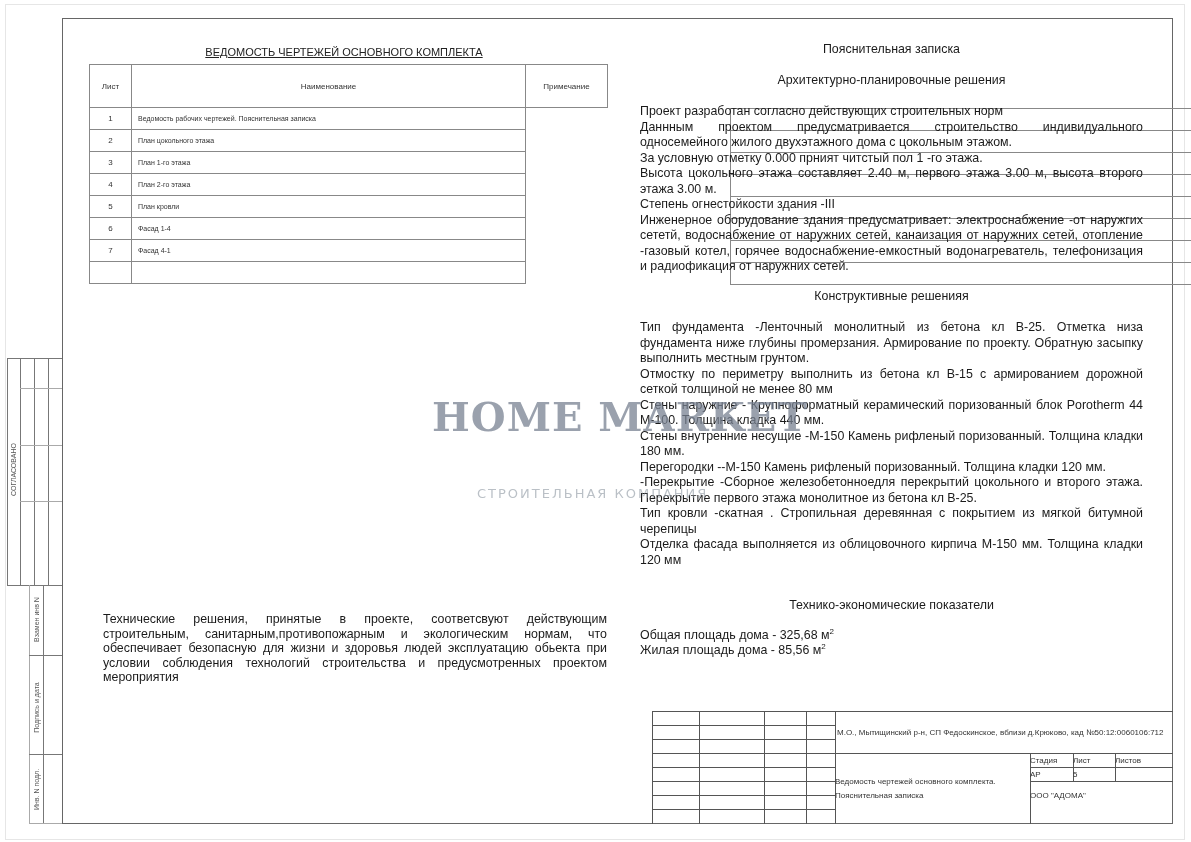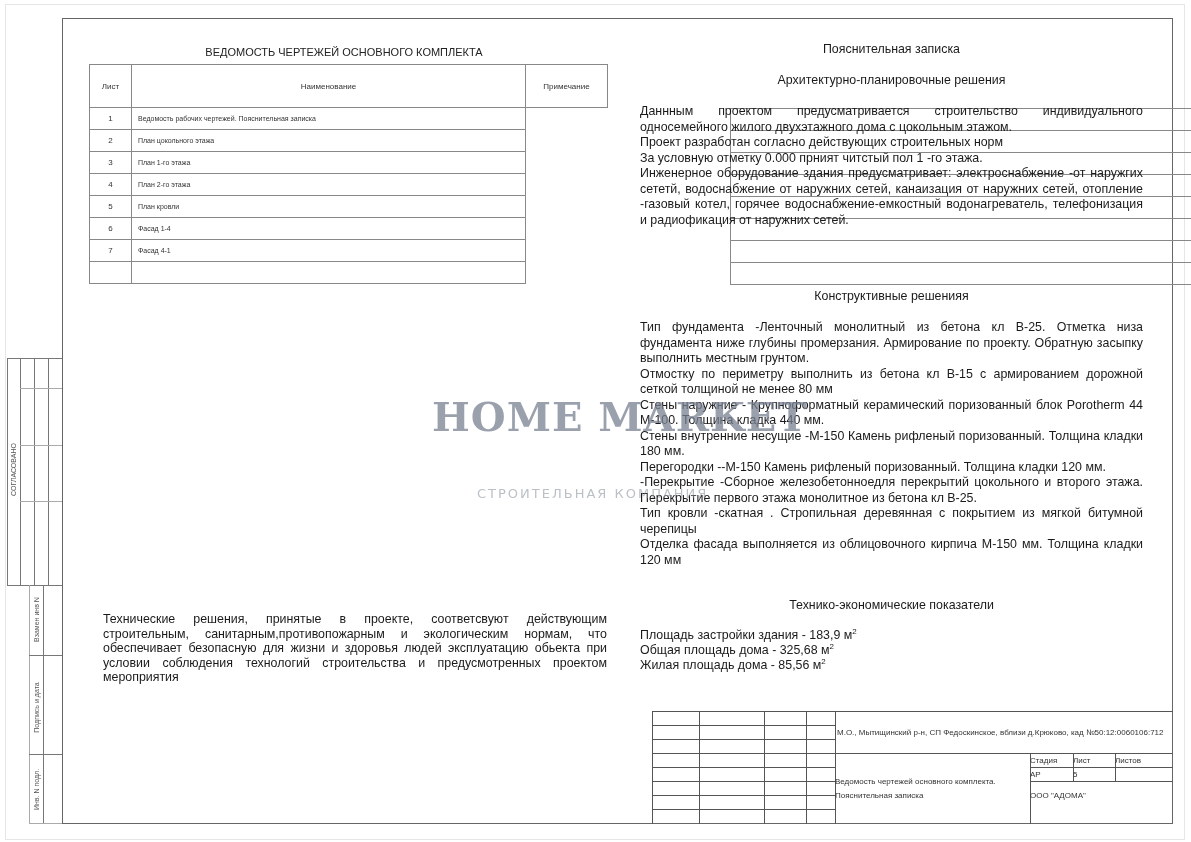--- a/index.html
+++ b/index.html
@@ -11,21 +11,21 @@
   }
   .page-outer { position: absolute; left: 5px; top: 4px; width: 1180px; height: 836px; border: 1px solid #e6e6e6; box-sizing: border-box; }
   .frame { position: absolute; left: 62px; top: 18px; width: 1111px; height: 806px; border: 1.5px solid #666; box-sizing: border-box; }
 
   
   .strip-line { position: absolute; background: #777; }
   .strip-line.light { background: #aaa; }
   .vtext { position: absolute; transform: rotate(-90deg); transform-origin: center center; white-space: nowrap; font-size: 7px; color: #555; text-align: center; }
 
   
-  .tbl-title { position: absolute; left: 90px; top: 46px; width: 508px; text-align: center; font-size: 11px; color: #222; }
+  .tbl-title { position: absolute; left: 90px; top: 46px; width: 508px; text-align: center; font-size: 11px; color: #222; text-decoration: underline; }
   table.sheets { position: absolute; left: 89px; top: 64px; width: 518px; border-collapse: collapse; table-layout: fixed; }
   table.sheets td, table.sheets th { border: 1.5px solid #888; font-weight: normal; padding: 0; }
   table.sheets th { height: 42px; font-size: 8px; color: #333; }
   table.sheets td { height: 21px; font-size: 7px; color: #333; }
   table.sheets td.num { text-align: center; font-size: 8px; }
   table.sheets td.name { padding-left: 6px; }
 
   
   .note { position: absolute; left: 640px; width: 503px; font-size: 12.4px; line-height: 15.5px; color: #1a1a1a; }
   .note p { margin: 0; text-align: justify; text-align-last: left; }
@@ -125,41 +125,42 @@
         <td class="num"></td>
         <td class="name"></td>
         <td class="note"></td>
       </tr>
     </tbody>
 </table>
 
 <div class="heading" style="left:640px;top:42px;width:503px;">Пояснительная записка</div>
 <div class="heading" style="left:640px;top:73px;width:503px;">Архитектурно-планировочные решения</div>
 <div class="note" id="arch-paras" style="top:104px;">
+    <p>Проект разработан согласно действующих строительных норм</p>
     <p>Даннным проектом предусматривается строительство индивидуального односемейного жилого двухэтажного  дома с цокольным этажом.</p>
-    <p>Проект разработан согласно действующих строительных норм</p>
     <p>За условную отметку 0.000 прният читстый пол 1 -го этажа.</p>
+    <p>Высота цокольного этажа составляет 2.40 м, первого этажа 3.00 м, высота второго этажа 3.00 м.</p>
+    <p>Степень огнестойкости здания -III</p>
     <p>Инженерное оборудование здания предусматривает: электроснабжение -от наружгих сететй, водоснабжение от наружних сетей, канаизация от наружних сетей, отопление -газовый котел, горячее водоснабжение-емкостный водонагреватель, телефонизация и радиофикация от наружних сетей.</p>
   </div>
 
 <div class="heading" style="left:640px;top:289px;width:503px;">Конструктивные решенияя</div>
 <div class="note" id="struct-paras" style="top:320px;">
     <p>Тип фундамента -Ленточный монолитный из бетона кл В-25. Отметка низа фундамента ниже глубины промерзания.  Армирование по проекту. Обратную засыпку выполнить местным грунтом.</p>
     <p>Отмостку по периметру выполнить из бетона кл В-15   с армированием дорожной сеткой толщиной не менее 80 мм</p>
     <p>Стены наружние -   Крупноформатный керамический поризованный блок Porotherm 44 M-100. Толщина кладка 440 мм.</p>
     <p>Стены внутренние несущие -М-150 Камень рифленый поризованный. Толщина кладки 180 мм.</p>
     <p>Перегородки  --М-150 Камень рифленый поризованный. Толщина кладки 120 мм.</p>
     <p>-Перекрытие -Сборное железобетонноедля перекрытий цокольного и второго этажа. Перекрытие первого этажа монолитное из бетона кл В-25.</p>
     <p>Тип кровли -скатная . Стропильная деревянная с покрытием из мягкой битумной черепицы</p>
     <p>Отделка фасада выполняется из облицовочного кирпича М-150 мм. Толщина кладки 120 мм</p>
   </div>
 
 <div class="heading" style="left:640px;top:598px;width:503px;">Технико-экономические показатели</div>
 <div class="note" id="indicators" style="top:628px;line-height:15px;">
-    <p><span>Площадь застройки здания - 183,9 м</span><sup>2</sup></p>
     <p><span>Общая площадь дома - 325,68 м</span><sup>2</sup></p>
     <p><span>Жилая площадь дома - 85,56 м</span><sup>2</sup></p>
   </div>
 
 <div class="bottom-note">Технические решения, принятые в проекте, соответсвуют действующим строительным, санитарным,противопожарным и экологическим нормам, что обеспечивает безопасную для жизни и здоровья людей эксплуатацию обьекта при условии соблюдения технологий строительства и предусмотренных проектом мероприятия</div>
 
 <div class="wm-main">HOME MARKET</div>
 <div class="wm-sub">СТРОИТЕЛЬНАЯ КОМПАНИЯ</div>
 
 <div>

